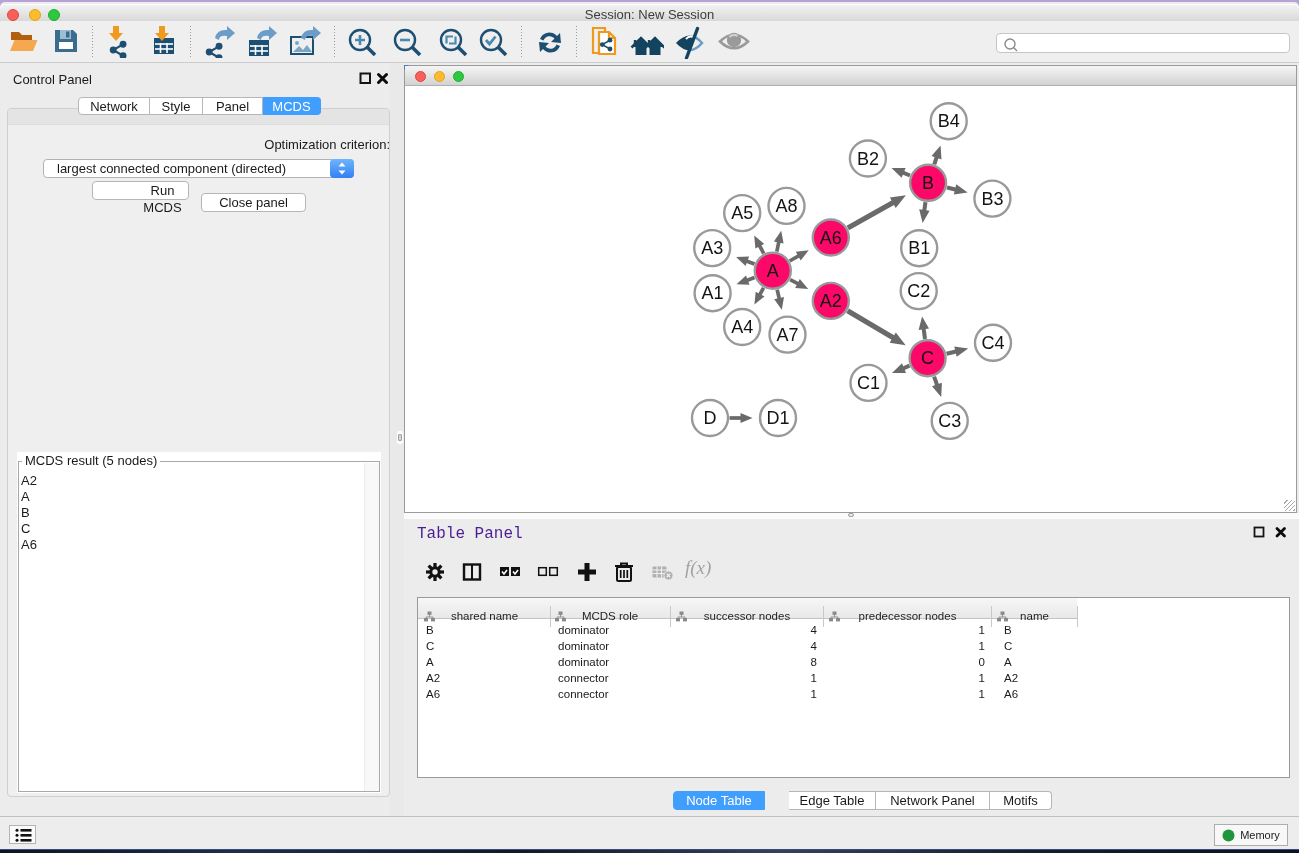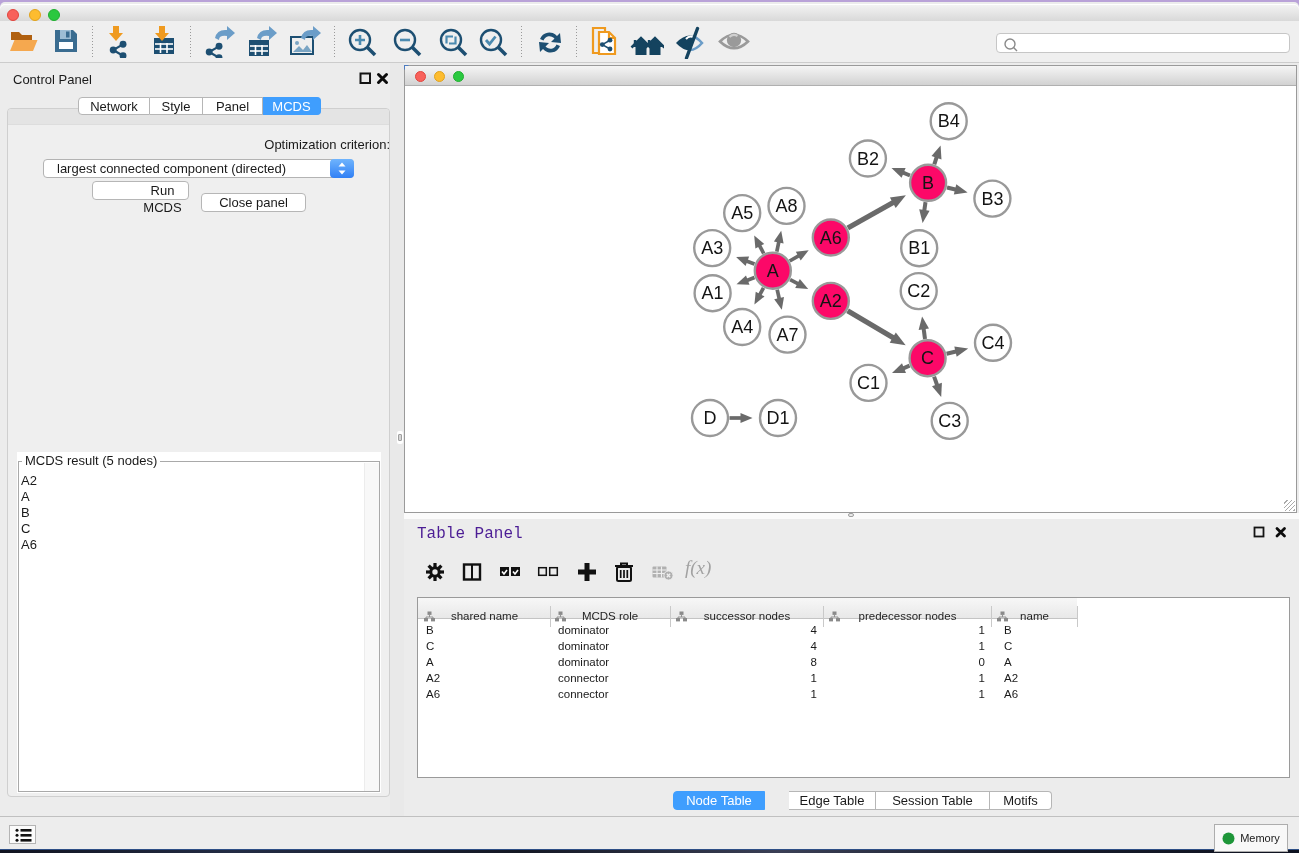--- a/index.html
+++ b/index.html
@@ -65,32 +65,33 @@
   background:linear-gradient(#f7f7f7,#e8e8e8); border-bottom:1px solid #c4c4c4; }
 .hcell { position:absolute; top:8px; height:21px; border-right:1px solid #c9c9c9; font-size:11.5px; color:#1f1f1f; }
 .hcell span { position:absolute; top:4px; left:0; width:100%; text-align:center; }
 .hicon { position:absolute; top:5px; left:5px; width:11px; height:11px; }
 .trow { position:absolute; font-size:11.5px; color:#1a1a1a; height:16px; line-height:16px; }
 
 #btabs { left:673px; top:791px; }
 
 #statusbar { left:0; top:816px; width:1299px; height:33px; background:#ededed; border-top:1px solid #c0c0c0; }
 #listbtn { position:absolute; left:9px; top:8px; width:27px; height:19px; background:#fbfbfb; border:1px solid #b4b4b4; }
-#membtn { position:absolute; left:1214px; top:7px; width:74px; height:28px; background:#f8f8f8; border:1px solid #adadad;
+#membtn { position:absolute; left:1214px; top:7px; width:74px; height:22px; background:#f8f8f8; border:1px solid #adadad;
   font-size:11px; color:#1a1a1a; display:flex; align-items:center; justify-content:center; gap:5px; white-space:nowrap; }
 svg { display:block; }
 </style>
 </head>
 <body>
 <div class="abs" id="darkstrip"></div>
 <div class="abs" id="win">
   <div class="abs" id="titlebar">
     <div class="tl" style="left:7px; background:#f8615b; border:0.5px solid #e1453e;"></div>
     <div class="tl" style="left:29px; background:#fdbc2f; border:0.5px solid #e0a31d;"></div>
     <div class="tl" style="left:48px; background:#2bc840; border:0.5px solid #1faf30;"></div>
+    <div id="title-text">Session: New Session</div>
   </div>
 </div>
   <div class="abs" id="toolbar">
     <div class="sep" style="left:92px"></div>
     <div class="sep" style="left:190px"></div>
     <div class="sep" style="left:334px"></div>
     <div class="sep" style="left:521px"></div>
     <div class="sep" style="left:576px"></div>
     <svg class="ticon" style="left:6px; top:3px" width="34" height="34" viewBox="0 0 34 34">
       <path d="M5 8 h8 l3 3 h10 v5 h-21 z" fill="#b06010"></path>
@@ -504,21 +505,21 @@
     <div class="trow" style="left:586px; top:72px;">A2</div>
     <div class="trow" style="left:8px; top:88px;">A6</div>
     <div class="trow" style="left:140px; top:88px;">connector</div>
     <div class="trow" style="left:253px; top:88px; width:146px; text-align:right;">1</div>
     <div class="trow" style="left:406px; top:88px; width:161px; text-align:right;">1</div>
     <div class="trow" style="left:586px; top:88px;">A6</div>
   </div>
   <div class="tabrow" id="btabs" style="--h:19px">
     <div class="tab sel first" style="width:92px;">Node Table</div>
     <div class="tab" style="width:87px;margin-left:24px;">Edge Table</div>
-    <div class="tab" style="width:114px;">Session Table</div>
+    <div class="tab" style="width:114px;">Network Panel</div>
     <div class="tab last" style="width:62px;">Motifs</div>
   </div>
 
   <div class="abs" id="statusbar">
     <div id="listbtn">
       <svg width="23" height="16" style="margin:1px 0 0 3px">
       <circle cx="4" cy="3.3" r="1.5" fill="#111"></circle>
         <rect x="7.5" y="2" width="11" height="2.6" fill="#111"></rect>
       <circle cx="4" cy="8.3" r="1.5" fill="#111"></circle>
         <rect x="7.5" y="7" width="11" height="2.6" fill="#111"></rect>

